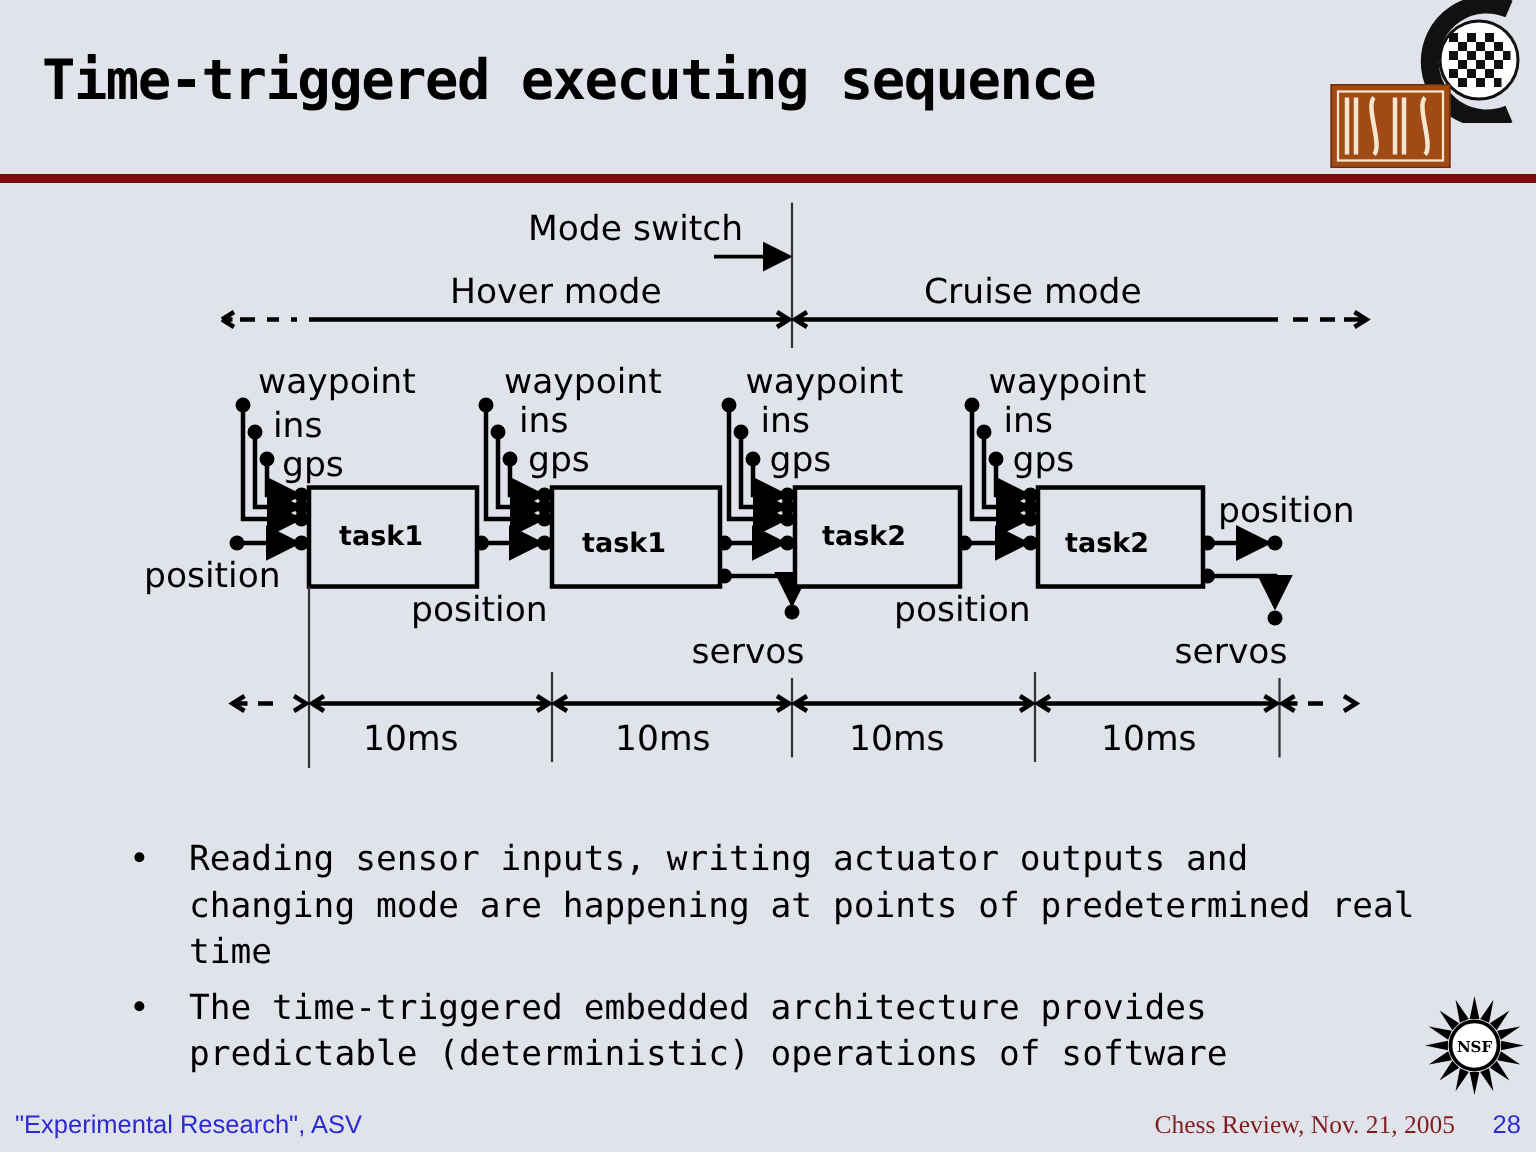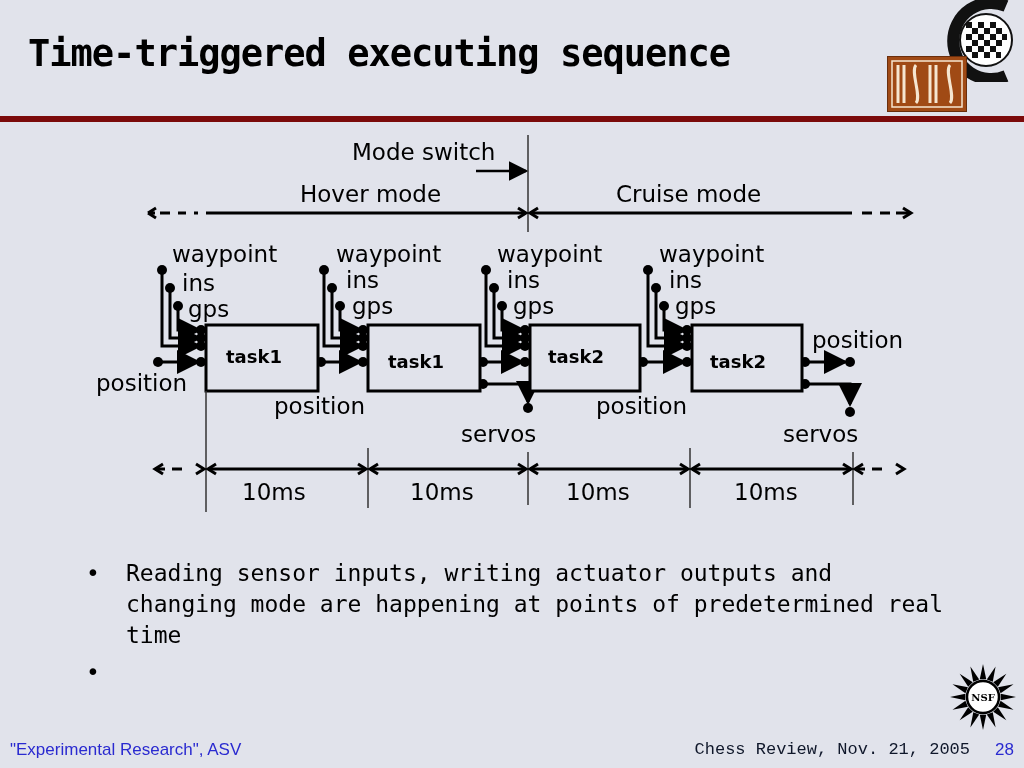--- a/index.html
+++ b/index.html
@@ -33,22 +33,22 @@
     line-height: 31px; margin: 0; padding: 0; list-style: none;
   }
   .bullets li { position: relative; padding-left: 40px; margin-bottom: 6px; }
   .bullets li .dot { position: absolute; left: 0; top: 0; }
   .nsf { position: absolute; left: 948px; top: 662px; width: 70px; height: 70px; }
   .footer-left {
     position: absolute; left: 10px; top: 740px; font-size: 17px; color: #2a2ad0;
     font-family: "Liberation Sans", sans-serif;
   }
   .footer-right {
-    position: absolute; right: 54px; top: 740px; font-size: 17px; color: #0f172a;
-    font-family: Liberation Mono, monospace;
+    position: absolute; right: 54px; top: 740px; font-size: 17px; color: #7f1d1d;
+    font-family: Liberation Serif, serif;
   }
   .footer-page {
     position: absolute; right: 10px; top: 740px; font-size: 17px; color: #2a2ad0;
     font-family: "Liberation Sans", sans-serif;
   }
 </style>
 </head>
 <body>
 
 <div class="title">Time-triggered executing sequence</div>
@@ -247,21 +247,21 @@
       <path d="M896 464 L904 469 L896 474"></path>
   </g>
   <text class="lbl" x="242" y="500">10ms</text>
   <text class="lbl" x="410" y="500">10ms</text>
   <text class="lbl" x="566" y="500">10ms</text>
   <text class="lbl" x="734" y="500">10ms</text>
 </svg>
 
 <ul class="bullets">
   <li><span class="dot">•</span><span>Reading sensor inputs, writing actuator outputs and changing mode are happening at points of predetermined real time</span></li>
-  <li><span class="dot">•</span></li>
+  <li><span class="dot">•</span><span>The time-triggered embedded architecture provides predictable (deterministic) operations of software</span></li>
 </ul>
 
 <svg class="nsf" viewBox="0 0 70 70">
   <g id="nsf-rays" fill="#000">
       <path d="M68 35 L52.70918647018618 38.222532321664836 L52.70918647018618 31.777467678335164 Z"></path>
       <path d="M65.48802457287246 47.628553268047966 L50.127945187468676 44.75424391764648 L52.59436464699296 38.799780607962035 Z"></path>
       <path d="M58.33452377915607 58.334523779156065 L45.24361138512368 49.800960299607745 L49.800960299607745 45.24361138512368 Z"></path>
       <path d="M47.628553268047966 65.48802457287246 L38.79978060796204 52.59436464699296 L44.75424391764648 50.127945187468676 Z"></path>
       <path d="M35 68 L31.777467678335167 52.70918647018618 L38.222532321664836 52.70918647018618 Z"></path>
       <path d="M22.37144673195204 65.48802457287246 L25.245756082353523 50.127945187468676 L31.200219392037962 52.59436464699296 Z"></path>

